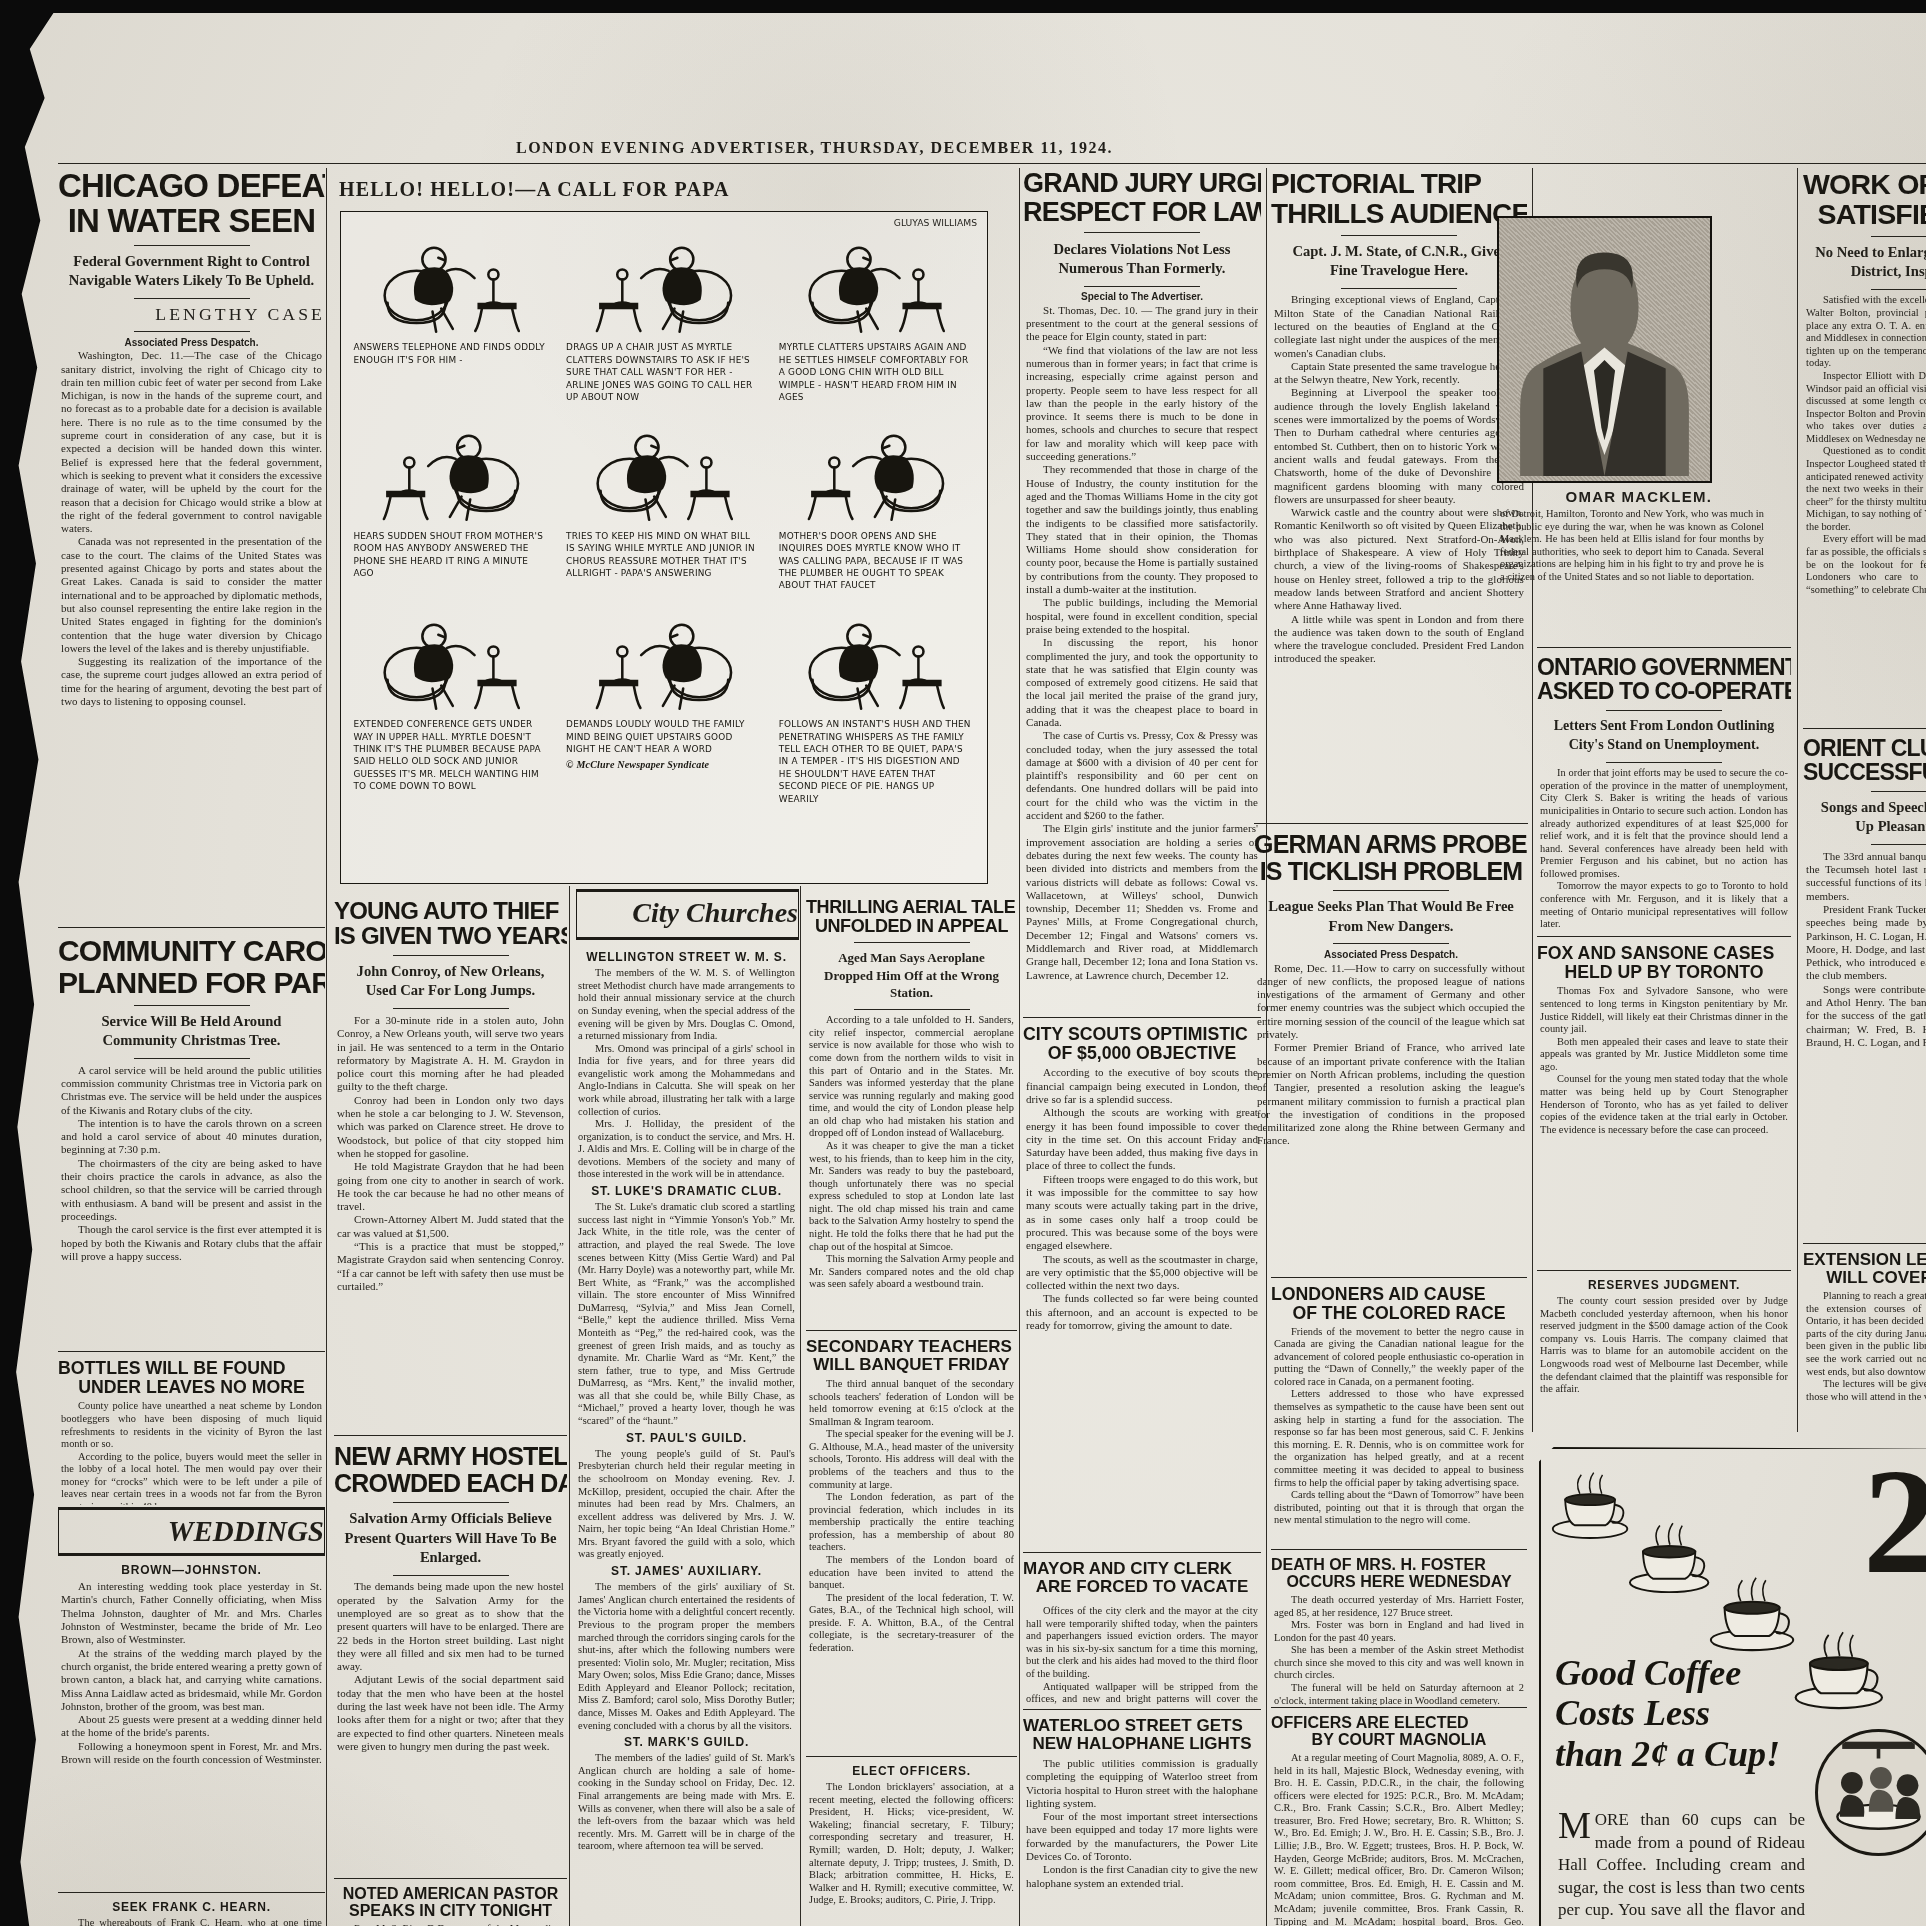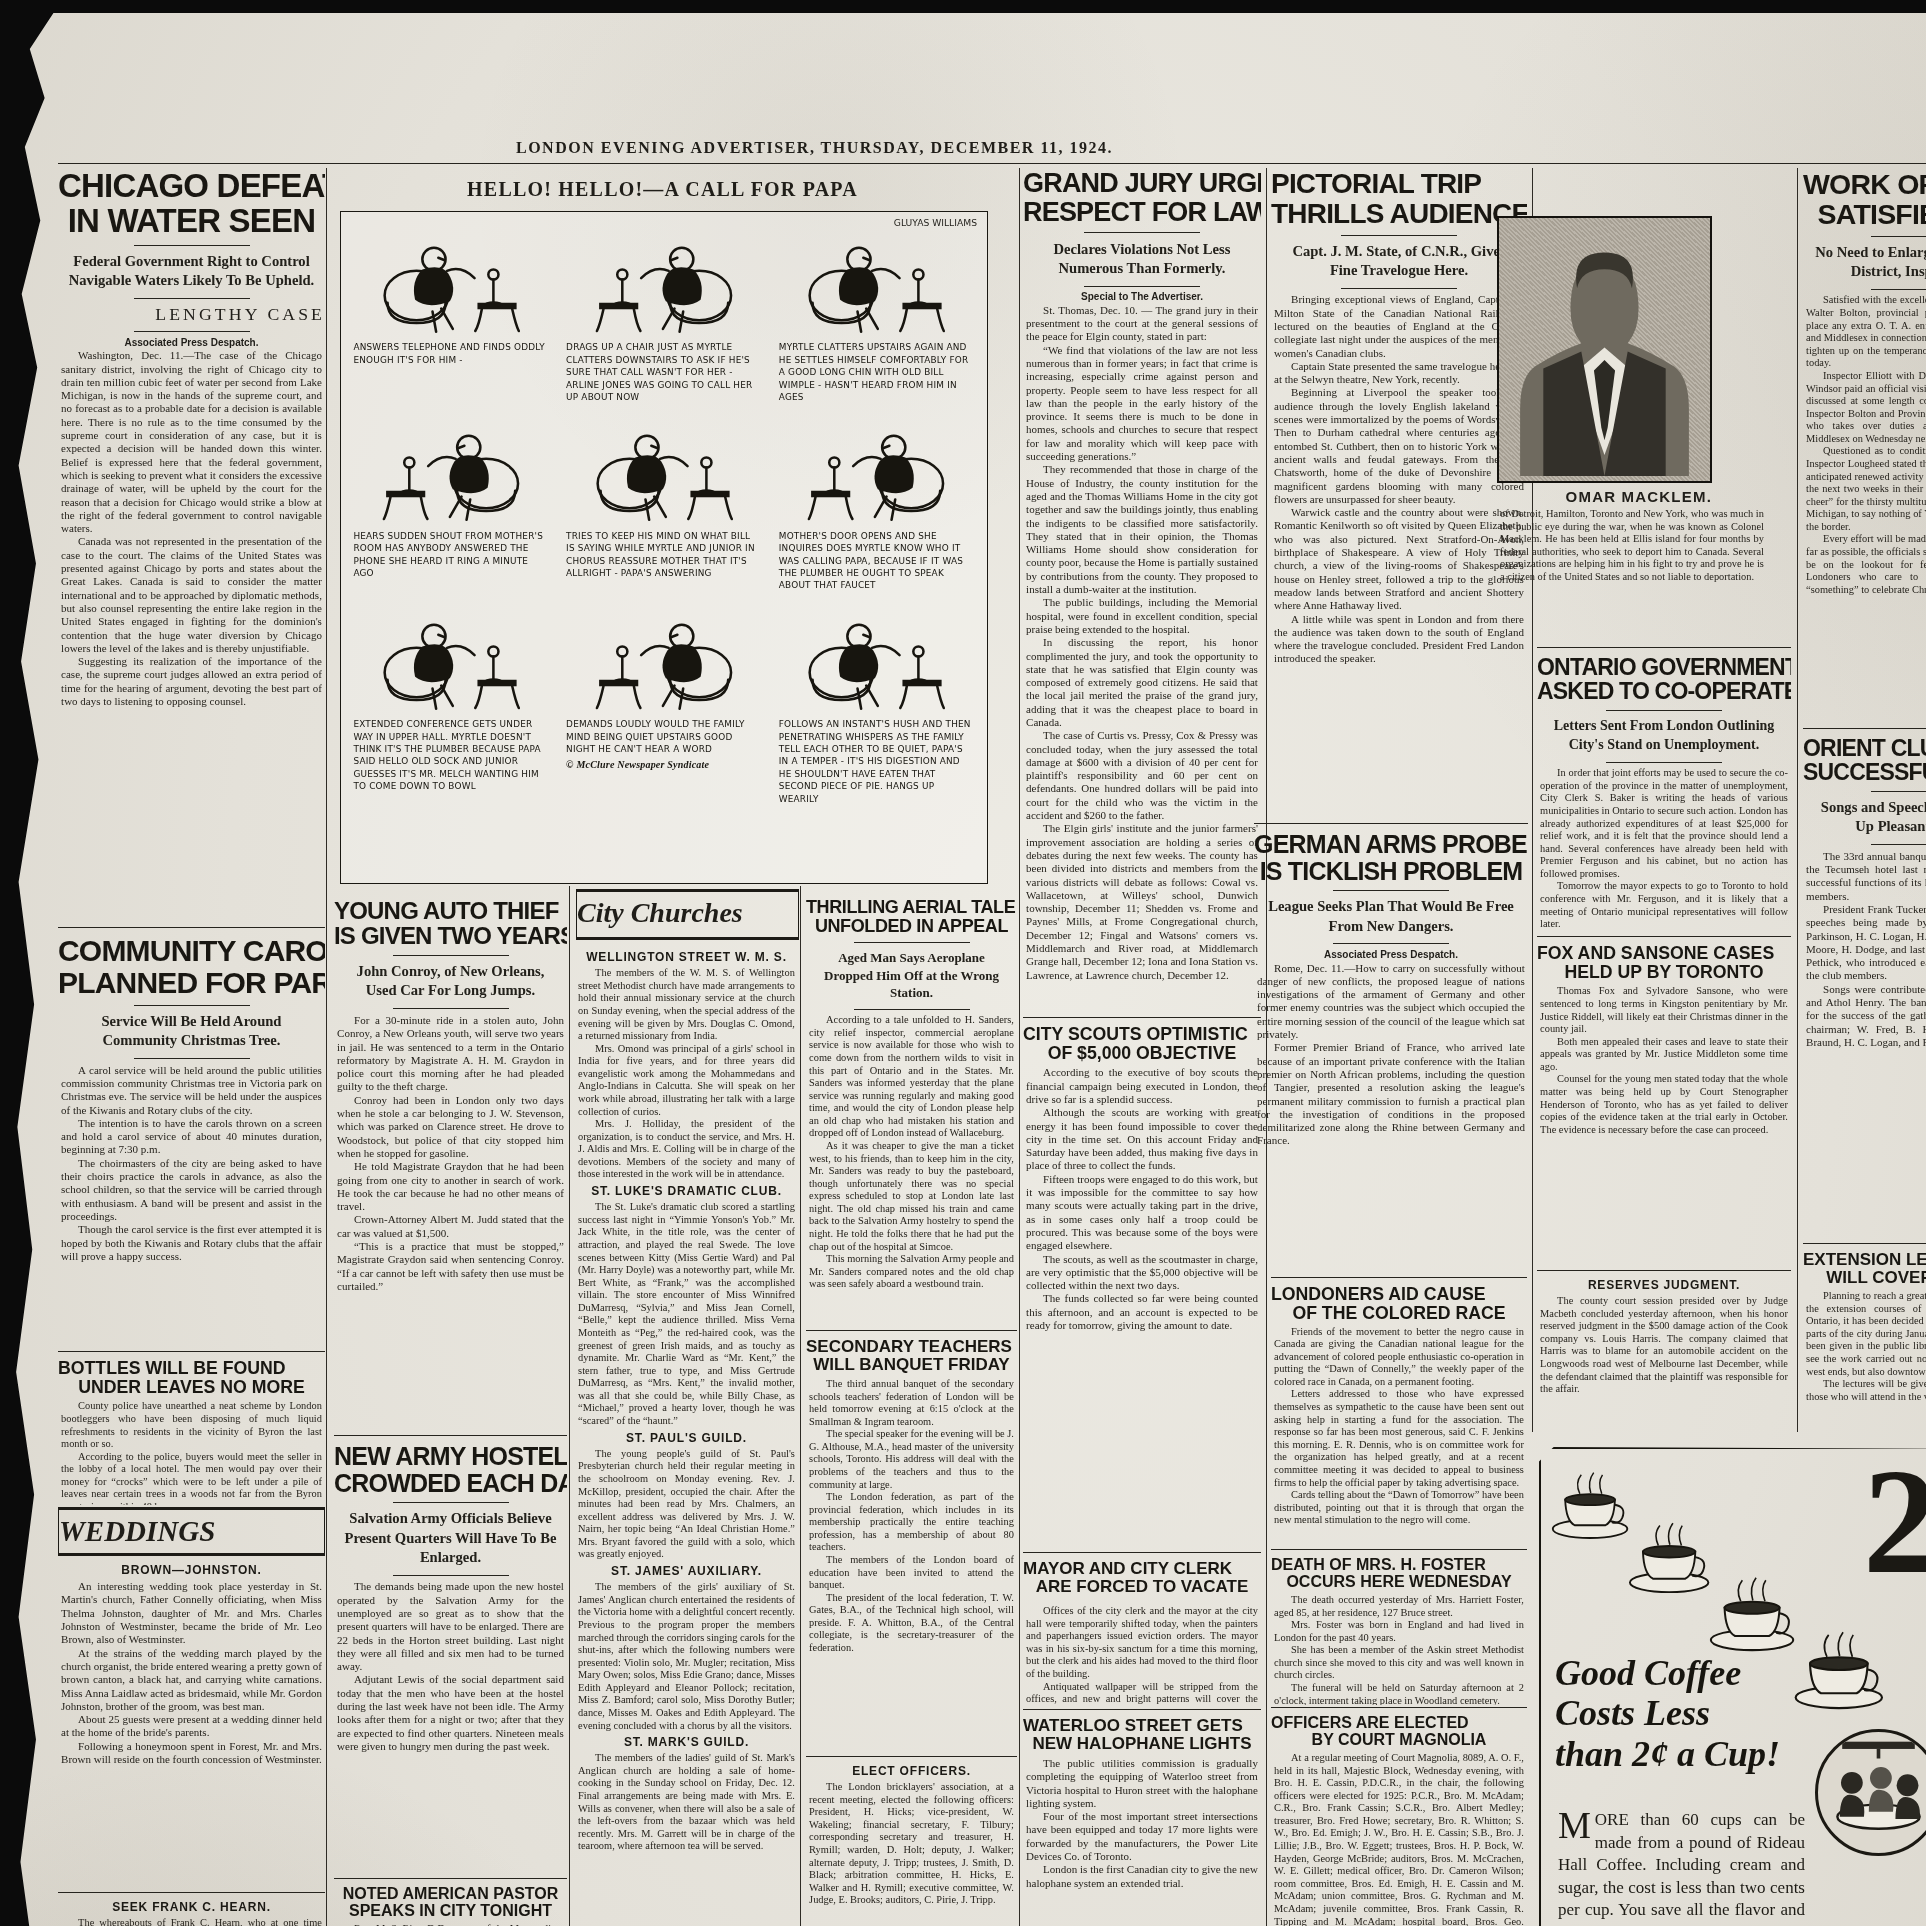--- a/index.html
+++ b/index.html
@@ -22,21 +22,21 @@
   .dash{width:116px;border-top:1.2px solid #26241e;margin:6.2px auto 4.6px}
   .cred{font-family:"Liberation Sans",sans-serif;font-weight:700;font-size:10px;text-align:center;margin:1.5px 0}
   .bd{font-size:11px;line-height:1.21;text-align:justify;padding:0 3.1px;color:#26231d}
   .bd p{text-indent:17px}
   .bd.sm{font-size:10.4px}
   .sh{font-family:"Liberation Sans",sans-serif;font-weight:700;font-size:12px;letter-spacing:0.8px;text-align:center;margin:3.1px 0 3.1px;color:#1b1914}
   .cross{font-size:17.7px;letter-spacing:3.1px;text-align:right;font-weight:400}
   .vr{position:absolute;width:1.2px;background:#2e2b25}
   .hrl{position:absolute;height:1.2px;background:#26241e}
   .boxhead{border-top:3.5px solid #1d1b16;border-bottom:3.5px solid #1d1b16;border-left:1.5px solid #1d1b16;border-right:1.5px solid #1d1b16;
-    font-style:italic;font-weight:700;text-align:left}
+    font-style:italic;font-weight:700;text-align:right}
   
   #comicbox{border:1.9px solid #1a1812;background:rgba(255,255,255,.25);display:flex;flex-wrap:wrap;align-content:flex-start;padding:7px 3.9px}
   .panel{width:33.33%;padding:3.9px 7px}
   .panel svg{display:block;width:100%;height:116px}
   .cap{font-family:"DejaVu Sans",sans-serif;font-size:8.9px;line-height:1.4;letter-spacing:0.2px;color:#17150f;text-transform:uppercase;padding:2.3px 1.5px 0}
   .synd{font-size:10px;font-style:italic;font-family:"Liberation Serif",serif;text-transform:none;font-weight:700;margin-top:0}
   
   #photo{border:2.7px solid #14120e;background:repeating-linear-gradient(43deg,#bcb6ab 0 1.5px,#a69f93 1.5px 3.1px)}
   
   #coffeead{border:2.3px solid #17150f;clip-path:polygon(0 14.6px,14.6px 0,calc(100% - 11.6px) 2.3px,100% 17px,100% 100%,0 100%)}
@@ -121,21 +121,21 @@
     </div>
   </section>
 
   <section class="art rt" style="left:58px;top:1892px;width:267px;height:76px">
     <div class="sh" style="margin-top:0">SEEK FRANK C. HEARN.</div>
     <div class="bd sm">
       <p>The whereabouts of Frank C. Hearn, who at one time lived on Waterloo street is being sought by Adjutant Lewis of the social department of the Salvation Army here. Mr. Hearn's father is dangerously ill in England and relatives have communicated with the Salvation Army to see if the son can be located.</p>
     </div>
   </section>
 
-  <div class="abs" style="left:339px;top:178px;width:647px;text-align:center;font-weight:700;font-size:20px;letter-spacing:1.2px">HELLO! HELLO!—A CALL FOR PAPA</div>
+  <div class="abs" style="left:339px;top:178px;width:647px;font-weight:700;font-size:20px;letter-spacing:1.2px">HELLO! HELLO!—A CALL FOR PAPA</div>
   <div class="abs" id="comicbox" style="left:340px;top:211px;width:648px;height:673px">
     <div class="abs" style="right:10px;top:5.4px;font-family:'DejaVu Sans',sans-serif;font-size:9.2px;text-transform:uppercase">GLUYAS WILLIAMS</div>
     <div class="panel">
       <svg viewBox="0 0 220 160">
           <use href="#gman"></use>
         </svg>
       <div class="cap">Answers telephone and finds oddly enough it's for him -</div>
     </div>
     <div class="panel">
       <svg viewBox="0 0 220 160" style="transform:scaleX(-1)">

